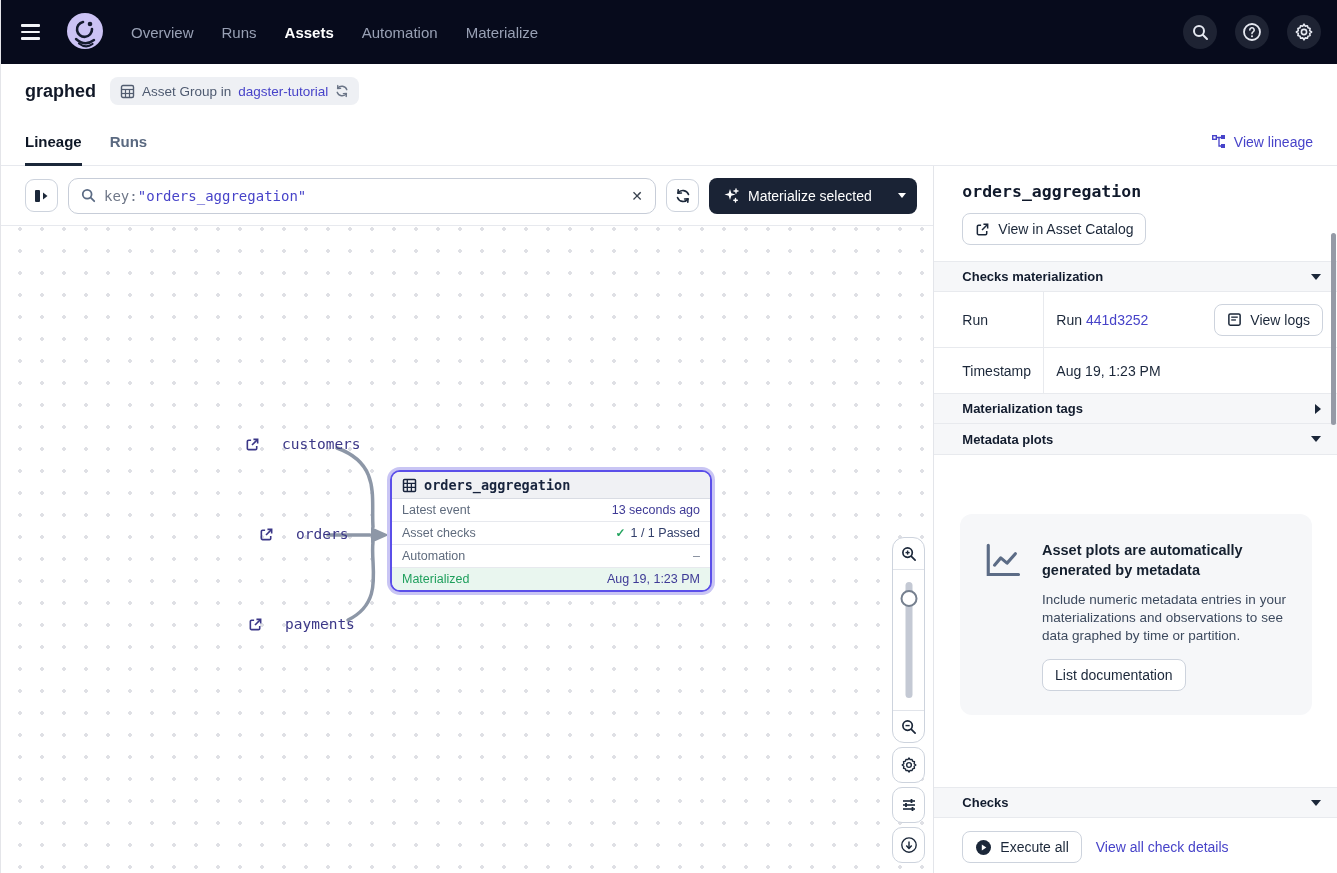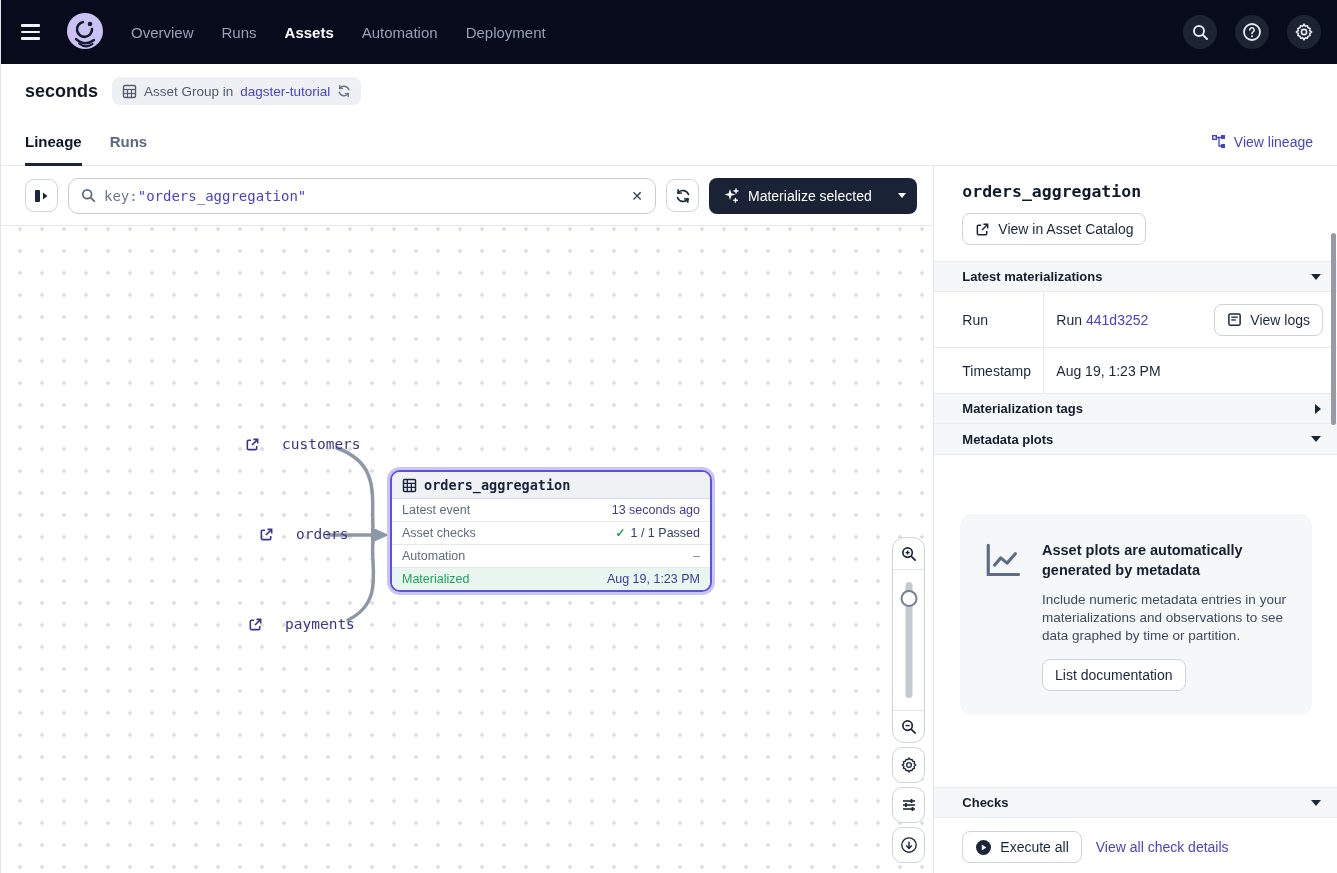--- a/index.html
+++ b/index.html
@@ -122,21 +122,21 @@
       <circle cx="25" cy="12" r="2.3" fill="#141A2E"></circle>
       <path d="M27 17 a7.5 7.5 0 1 1 -9 -7" fill="none" stroke="#141A2E" stroke-width="2.6" stroke-linecap="round"></path>
       <path d="M11 27 q9 8 18 1" fill="none" stroke="#141A2E" stroke-width="2.4" stroke-linecap="round"></path>
       <path d="M14 31.5 q7 5.5 13.5 0.5" fill="none" stroke="#141A2E" stroke-width="2.2" stroke-linecap="round"></path>
     </svg>
     <div class="navlinks">
       <span class="navlink">Overview</span>
       <span class="navlink">Runs</span>
       <span class="navlink active">Assets</span>
       <span class="navlink">Automation</span>
-      <span class="navlink">Deployment</span>
+      <span class="navlink">Materialize</span>
     </div>
     <div class="topspacer"></div>
     <div class="topicon">
       <svg width="17" height="17" viewBox="0 0 17 17">
           <circle cx="7" cy="7" r="5" fill="none" stroke="#E6E9F1" stroke-width="2"></circle>
           <line x1="11" y1="11" x2="15" y2="15" stroke="#E6E9F1" stroke-width="2" stroke-linecap="round"></line>
         </svg>
     </div>
     <div class="topicon">
       <svg width="20" height="20" viewBox="0 0 20 20">
@@ -147,21 +147,21 @@
     </div>
     <div class="topicon">
       <svg width="20" height="20" viewBox="0 0 20 20">
           <path d="M10 2.2l1.2 1.9 2.2-.4 0.6 2.1 2.1.6-.4 2.2 1.9 1.4-1.9 1.4.4 2.2-2.1.6-.6 2.1-2.2-.4L10 17.8l-1.2-1.9-2.2.4-.6-2.1-2.1-.6.4-2.2L2.4 10l1.9-1.4-.4-2.2 2.1-.6.6-2.1 2.2.4z" fill="none" stroke="#E6E9F1" stroke-width="1.6" stroke-linejoin="round"></path>
           <circle cx="10" cy="10" r="2.6" fill="none" stroke="#E6E9F1" stroke-width="1.6"></circle>
         </svg>
     </div>
   </nav>
 
   <header class="pagehead">
-    <span class="page-title">seconds</span>
+    <span class="page-title">graphed</span>
     <span class="group-badge">
       <svg width="15" height="15" viewBox="0 0 15 15">
           <rect x="1.5" y="1.5" width="12" height="12" rx="1.5" fill="none" stroke="#525D70" stroke-width="1.4"></rect>
           <line x1="1.5" y1="5.5" x2="13.5" y2="5.5" stroke="#525D70" stroke-width="1.2"></line>
           <line x1="5.5" y1="5.5" x2="5.5" y2="13.5" stroke="#525D70" stroke-width="1.2"></line>
           <line x1="9.5" y1="5.5" x2="9.5" y2="13.5" stroke="#525D70" stroke-width="1.2"></line>
           <line x1="1.5" y1="9.5" x2="13.5" y2="9.5" stroke="#525D70" stroke-width="1.2"></line>
         </svg>
       <span>Asset Group in</span>
       <a>dagster-tutorial</a>
@@ -351,21 +351,21 @@
       <button class="btn catalogbtn">
         <svg width="15" height="15" viewBox="0 0 16 16">
             <path d="M6.5 3.5 H3.8 A1.3 1.3 0 0 0 2.5 4.8 v7.4 A1.3 1.3 0 0 0 3.8 13.5 h7.4 a1.3 1.3 0 0 0 1.3-1.3 V9.5" fill="none" stroke="#1B2739" stroke-width="1.6"></path>
             <path d="M9 2.5 h4.5 V7" fill="none" stroke="#1B2739" stroke-width="1.6"></path>
             <path d="M13 3 L7.5 8.5" stroke="#1B2739" stroke-width="1.6"></path>
           </svg>
         <span>View in Asset Catalog</span>
       </button>
 
       <div class="sectionhead" style="margin-top:16px;">
-        <span>Latest materializations</span>
+        <span>Checks materialization</span>
         <span class="sspace"></span>
           <span class="tri-down"></span>
       </div>
 
       <div class="kvrow runrow">
         <div class="k">Run</div>
         <div class="v">
           <span>Run</span>
           <span class="runlink">441d3252</span>
           <span style="flex:1"></span>

